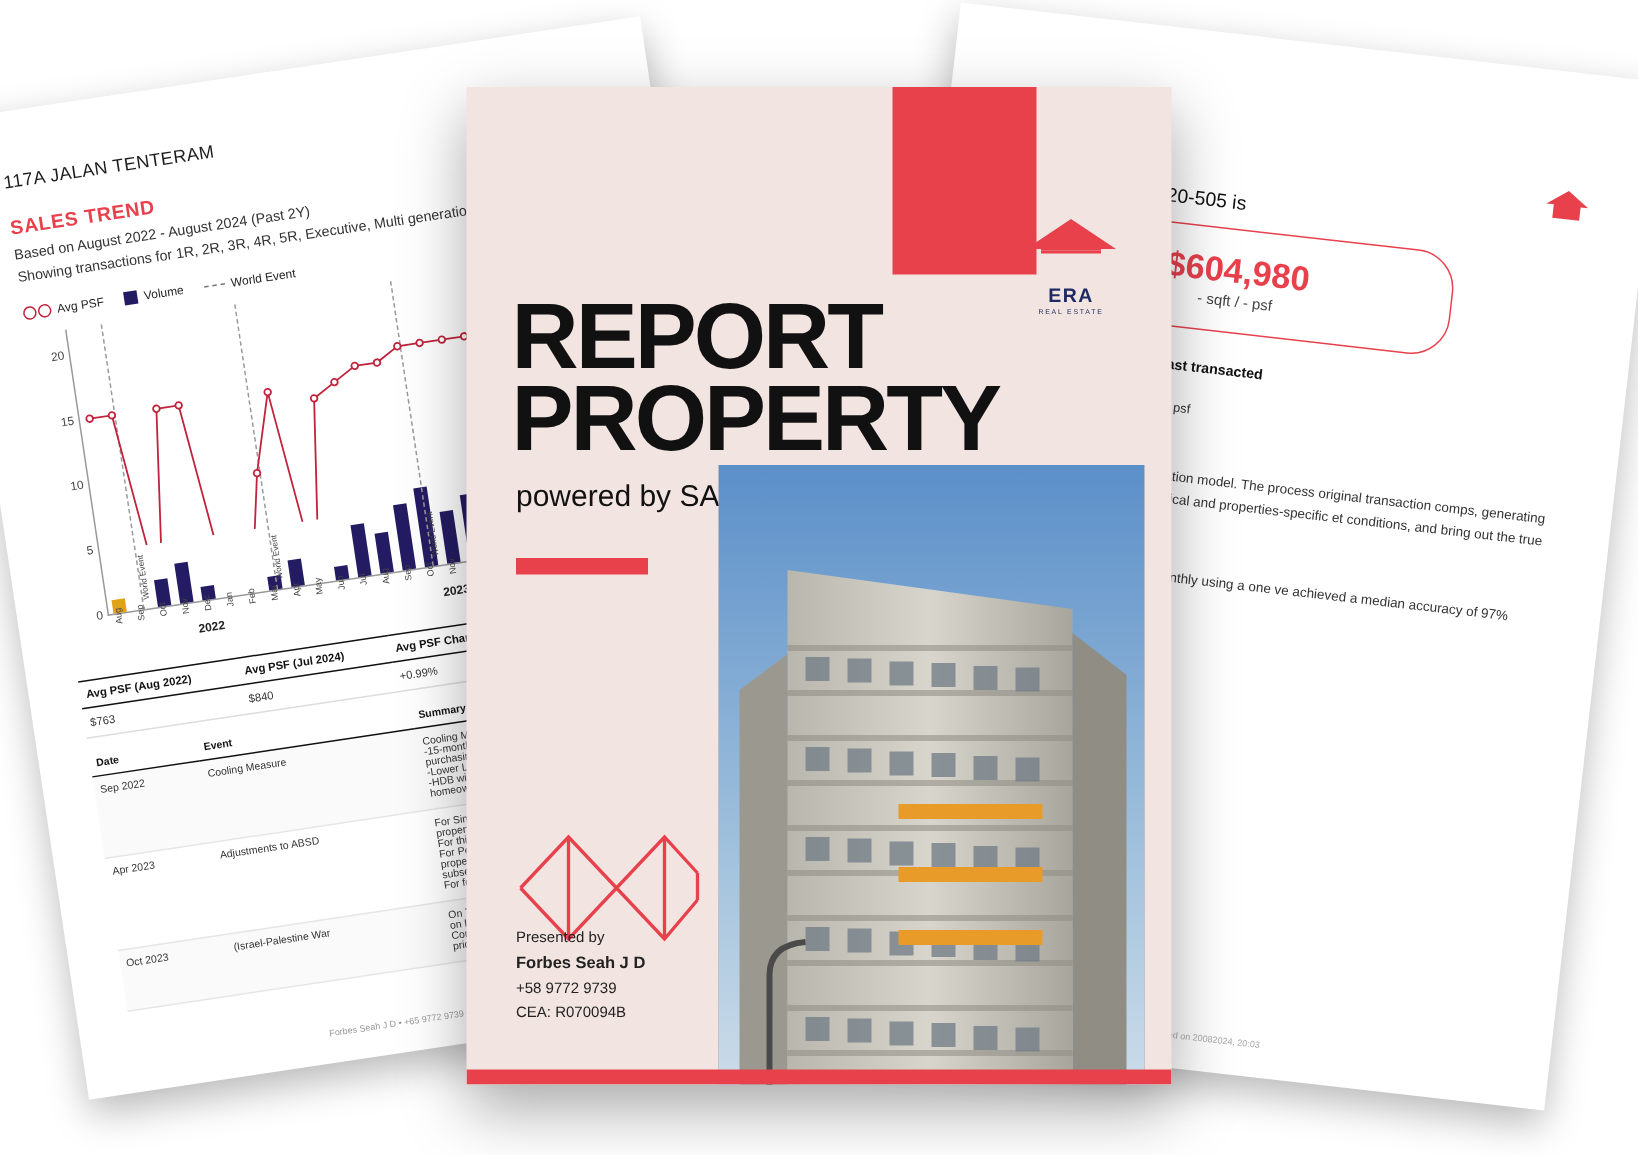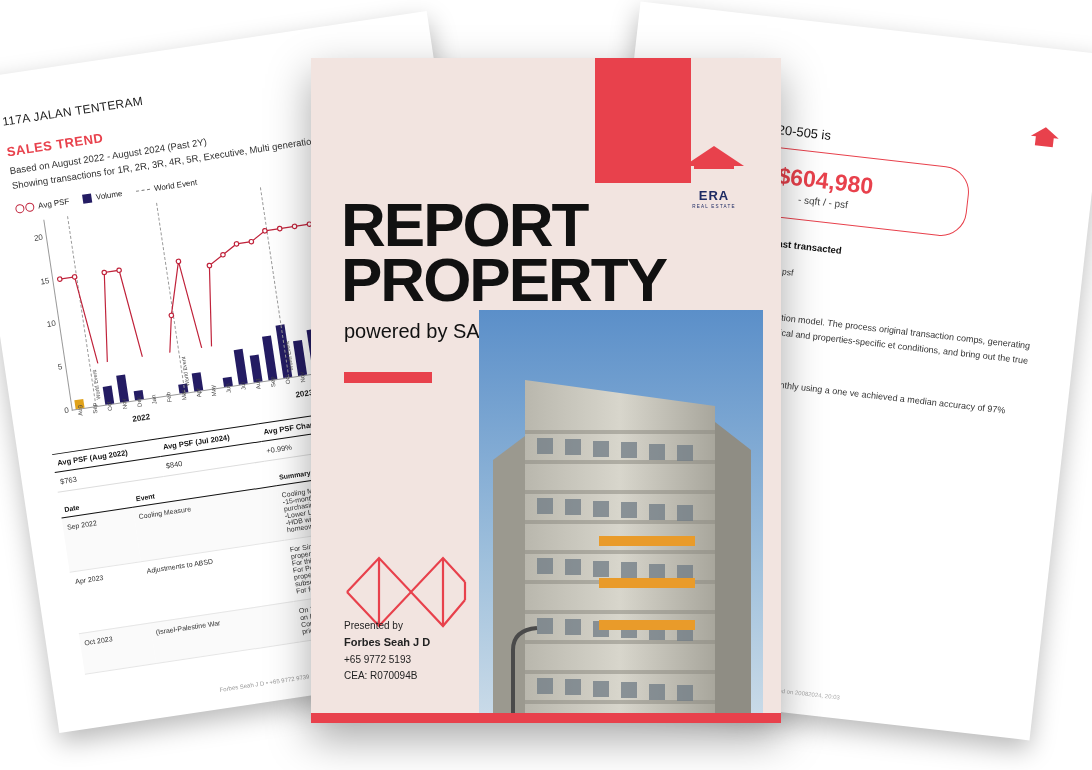--- a/index.html
+++ b/index.html
@@ -417,20 +417,20 @@
         </g>
 
         <rect x="0" y="430" width="284" height="26" fill="#6e7a6a"></rect>
         <rect x="0" y="444" width="284" height="12" fill="#55604f"></rect>
       </svg>
     </div>
 
     <div class="presented">
       <div>Presented by</div>
       <div><b>Forbes Seah J D</b></div>
-      <div>+65 9772 5193</div>
+      <div>+58 9772 9739</div>
       <div>CEA: R070094B</div>
     </div>
 
     <div class="cov-bottom-edge"></div>
   </div>
 
 </div>
 
 </body></html>

